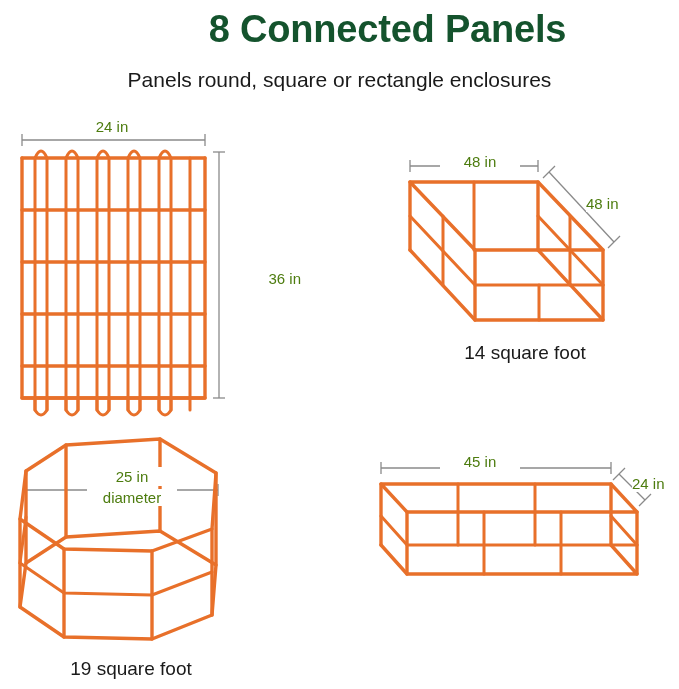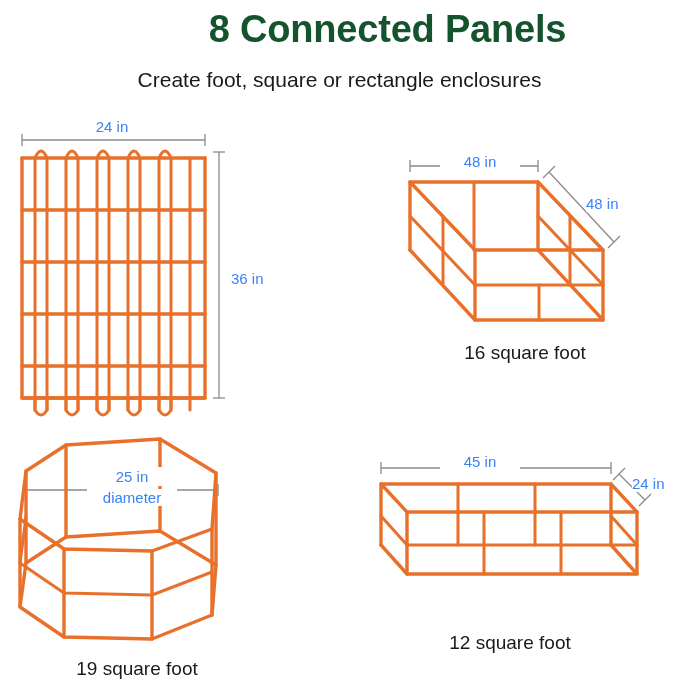--- a/index.html
+++ b/index.html
@@ -44,21 +44,21 @@
   }
   .panel-caption {
     position: absolute;
     font-size: 19px;
     color: #1a1a1a;
     text-align: center;
   }
   .dim-label {
     position: absolute;
     font-size: 15px;
-    color: #3b82f6;
+    color: #4d7c0f;
     text-align: center;
     background: #ffffff;
     white-space: nowrap;
   }
   .dim-label.small {
     font-size: 15px;
   }
   svg {
     position: absolute;
     overflow: visible;
@@ -86,21 +86,21 @@
     stroke: #8a8a8a;
     stroke-width: 1.3;
   }
 </style>
 </head>
 <body>
 
 <div class="page">
 
   <div class="title">8 Connected Panels</div>
-  <div class="subtitle">Create foot, square or rectangle enclosures</div>
+  <div class="subtitle">Panels round, square or rectangle enclosures</div>
 
   <svg style="left:0px; top:110px;" width="300" height="320" viewBox="0 0 300 320">
 
     <g>
       <line class="measure" x1="22" y1="30" x2="205" y2="30"></line>
       <line class="measure-tick" x1="22" y1="24" x2="22" y2="36"></line>
       <line class="measure-tick" x1="205" y1="24" x2="205" y2="36"></line>
     </g>
 
     <g>
@@ -145,21 +145,21 @@
       <g class="wire-thin">
         <path d="M35,288 L35,300 Q41,310 47,300 L47,288"></path>
         <path d="M66,288 L66,300 Q72,310 78,300 L78,288"></path>
         <path d="M97,288 L97,300 Q103,310 109,300 L109,288"></path>
         <path d="M128,288 L128,300 Q134,310 140,300 L140,288"></path>
         <path d="M159,288 L159,300 Q165,310 171,300 L171,288"></path>
       </g>
     </g>
   </svg>
   <div class="dim-label" style="left:72px; top:118px; width:80px;">24 in</div>
-  <div class="dim-label" style="left:231px; top:270px; width:70px; text-align:left;">36 in</div>
+  <div class="dim-label" style="left:231px; top:270px; width:70px; text-align:right;">36 in</div>
 
   <svg style="left:390px; top:150px;" width="260" height="200" viewBox="0 0 260 200">
 
     <g>
       <line class="measure" x1="20" y1="16" x2="148" y2="16"></line>
       <line class="measure-tick" x1="20" y1="10" x2="20" y2="22"></line>
       <line class="measure-tick" x1="148" y1="10" x2="148" y2="22"></line>
     </g>
 
     <g>
@@ -182,21 +182,21 @@
       <line class="wire-thin" x1="84" y1="32" x2="84" y2="100"></line>
       <line class="wire-thin" x1="149" y1="135" x2="149" y2="170"></line>
       <line class="wire-thin" x1="53" y1="66" x2="53" y2="135"></line>
       <line class="wire-thin" x1="180" y1="66" x2="180" y2="135"></line>
       <path class="wire-thin" d="M20,66 L85,135 L213,135"></path>
       <path class="wire-thin" d="M148,66 L213,135"></path>
     </g>
   </svg>
   <div class="dim-label" style="left:440px; top:153px; width:80px;">48 in</div>
   <div class="dim-label" style="left:586px; top:195px; width:70px; text-align:left;">48 in</div>
-  <div class="panel-caption" style="left:390px; top:342px; width:270px;">16 square foot</div>
+  <div class="panel-caption" style="left:390px; top:342px; width:270px;">14 square foot</div>
 
   <svg style="left:0px; top:425px;" width="260" height="225" viewBox="0 0 260 225">
 
     <g>
       <line class="measure" x1="26" y1="65" x2="218" y2="65"></line>
       <line class="measure-tick" x1="26" y1="59" x2="26" y2="71"></line>
       <line class="measure-tick" x1="218" y1="59" x2="218" y2="71"></line>
     </g>
 
     <g>
@@ -213,21 +213,21 @@
       <line class="wire" x1="64" y1="124" x2="64" y2="212"></line>
       <line class="wire" x1="20" y1="94" x2="20" y2="182"></line>
       <line class="wire" x1="26" y1="46" x2="26" y2="138"></line>
 
       <path class="wire-thin" d="M20,138 L64,168 L152,170 L212,147"></path>
       <path class="wire-thin" d="M26,92 L20,138"></path>
     </g>
   </svg>
   <div class="dim-label" style="left:87px; top:467px; width:90px; line-height:19px;">25 in</div>
   <div class="dim-label small" style="left:87px; top:489px; width:90px;">diameter</div>
-  <div class="panel-caption" style="left:12px; top:658px; width:250px;">19 square foot</div>
+  <div class="panel-caption" style="left:6px; top:658px; width:250px;">19 square foot</div>
 
   <svg style="left:365px; top:450px;" width="290" height="180" viewBox="0 0 290 180">
 
     <g>
       <line class="measure" x1="16" y1="18" x2="246" y2="18"></line>
       <line class="measure-tick" x1="16" y1="12" x2="16" y2="24"></line>
       <line class="measure-tick" x1="246" y1="12" x2="246" y2="24"></line>
     </g>
 
     <g>
@@ -252,15 +252,14 @@
 
       <line class="wire-thin" x1="119" y1="62" x2="119" y2="124"></line>
       <line class="wire-thin" x1="196" y1="62" x2="196" y2="124"></line>
 
       <path class="wire-thin" d="M16,66 L42,95 L272,95"></path>
       <path class="wire-thin" d="M246,66 L272,95"></path>
     </g>
   </svg>
   <div class="dim-label" style="left:440px; top:453px; width:80px;">45 in</div>
   <div class="dim-label" style="left:632px; top:475px; width:48px; text-align:left;">24 in</div>
-  <div class="panel-caption" style="left:370px; top:632px; width:280px;">12 square foot</div>
 
 </div>
 
 </body></html>

